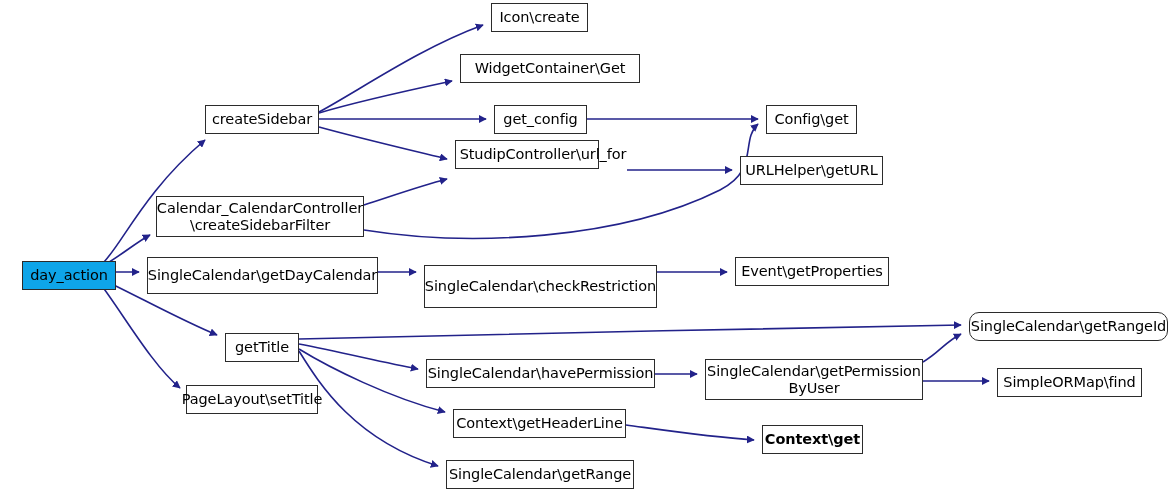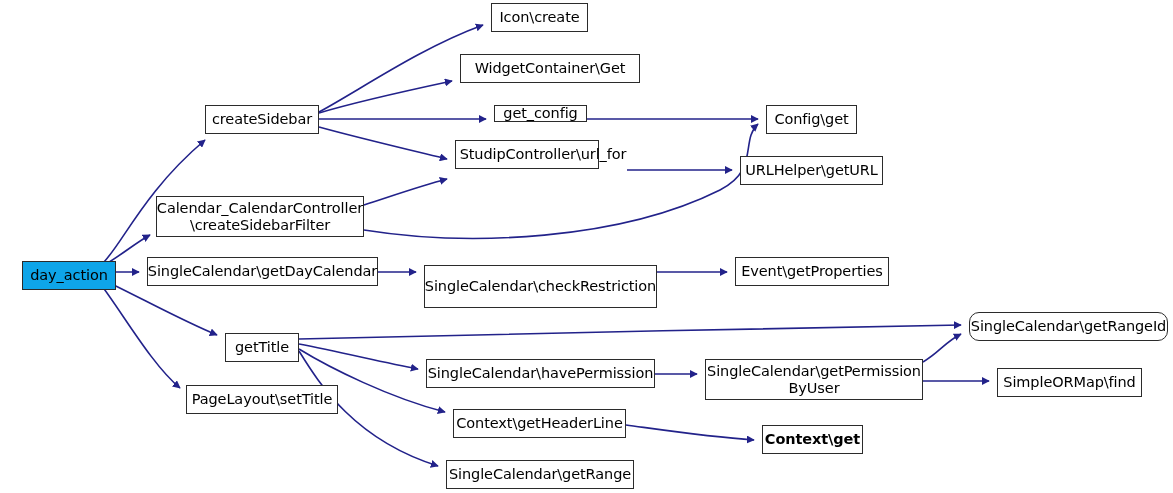--- a/index.html
+++ b/index.html
@@ -82,26 +82,26 @@
         <path d="M923,362 C940,352 945,342 961,334" fill="none" stroke="#22228a" stroke-width="1.6" marker-end="url(#arrow)"></path>
         <path d="M923,381 L989,381" fill="none" stroke="#22228a" stroke-width="1.6" marker-end="url(#arrow)"></path>
         <path d="M626,425 C670,431 710,437 754,440" fill="none" stroke="#22228a" stroke-width="1.6" marker-end="url(#arrow)"></path>
       </g>
   </svg>
   <div id="nodes-group">
       <div class="node current" style="left: 5px; top: 261px; width: 94px; height: 29px;"><span class="label">day_action</span></div>
       <div class="node" style="left: 205px; top: 105px; width: 114px; height: 29px;"><span class="label">createSidebar</span></div>
       <div class="node" style="left: 156px; top: 196px; width: 208px; height: 41px;"><span class="label">Calendar_CalendarController
 \createSidebarFilter</span></div>
-      <div class="node" style="left: 147px; top: 257px; width: 231px; height: 29px;"><span class="label">SingleCalendar\getDayCalendar</span></div>
+      <div class="node" style="left: 147px; top: 257px; width: 231px; height: 37px;"><span class="label">SingleCalendar\getDayCalendar</span></div>
       <div class="node" style="left: 225px; top: 333px; width: 74px; height: 29px;"><span class="label">getTitle</span></div>
-      <div class="node" style="left: 186px; top: 385px; width: 152px; height: 29px;"><span class="label">PageLayout\setTitle</span></div>
+      <div class="node" style="left: 186px; top: 385px; width: 132px; height: 29px;"><span class="label">PageLayout\setTitle</span></div>
       <div class="node" style="left: 491px; top: 3px; width: 97px; height: 29px;"><span class="label">Icon\create</span></div>
       <div class="node" style="left: 460px; top: 54px; width: 180px; height: 29px;"><span class="label">WidgetContainer\Get</span></div>
-      <div class="node" style="left: 494px; top: 105px; width: 93px; height: 17px; align-items: center;"><span class="label">get_config</span></div>
+      <div class="node" style="left: 494px; top: 105px; width: 93px; height: 29px; align-items: center;"><span class="label">get_config</span></div>
       <div class="node" style="left: 455px; top: 140px; width: 144px; height: 29px; padding-left: 32px;"><span class="label">StudipController\url_for</span></div>
       <div class="node" style="left: 424px; top: 257px; width: 233px; height: 43px; margin-top: 8px;"><span class="label">SingleCalendar\checkRestriction</span></div>
       <div class="node" style="left: 426px; top: 359px; width: 229px; height: 29px;"><span class="label">SingleCalendar\havePermission</span></div>
       <div class="node" style="left: 453px; top: 409px; width: 173px; height: 29px;"><span class="label">Context\getHeaderLine</span></div>
       <div class="node" style="left: 446px; top: 460px; width: 188px; height: 29px;"><span class="label">SingleCalendar\getRange</span></div>
       <div class="node" style="left: 766px; top: 105px; width: 91px; height: 29px;"><span class="label">Config\get</span></div>
       <div class="node" style="left: 740px; top: 156px; width: 143px; height: 29px;"><span class="label">URLHelper\getURL</span></div>
       <div class="node" style="left: 735px; top: 257px; width: 154px; height: 29px;"><span class="label">Event\getProperties</span></div>
       <div class="node" style="left: 705px; top: 359px; width: 218px; height: 41px;"><span class="label">SingleCalendar\getPermission
 ByUser</span></div>

